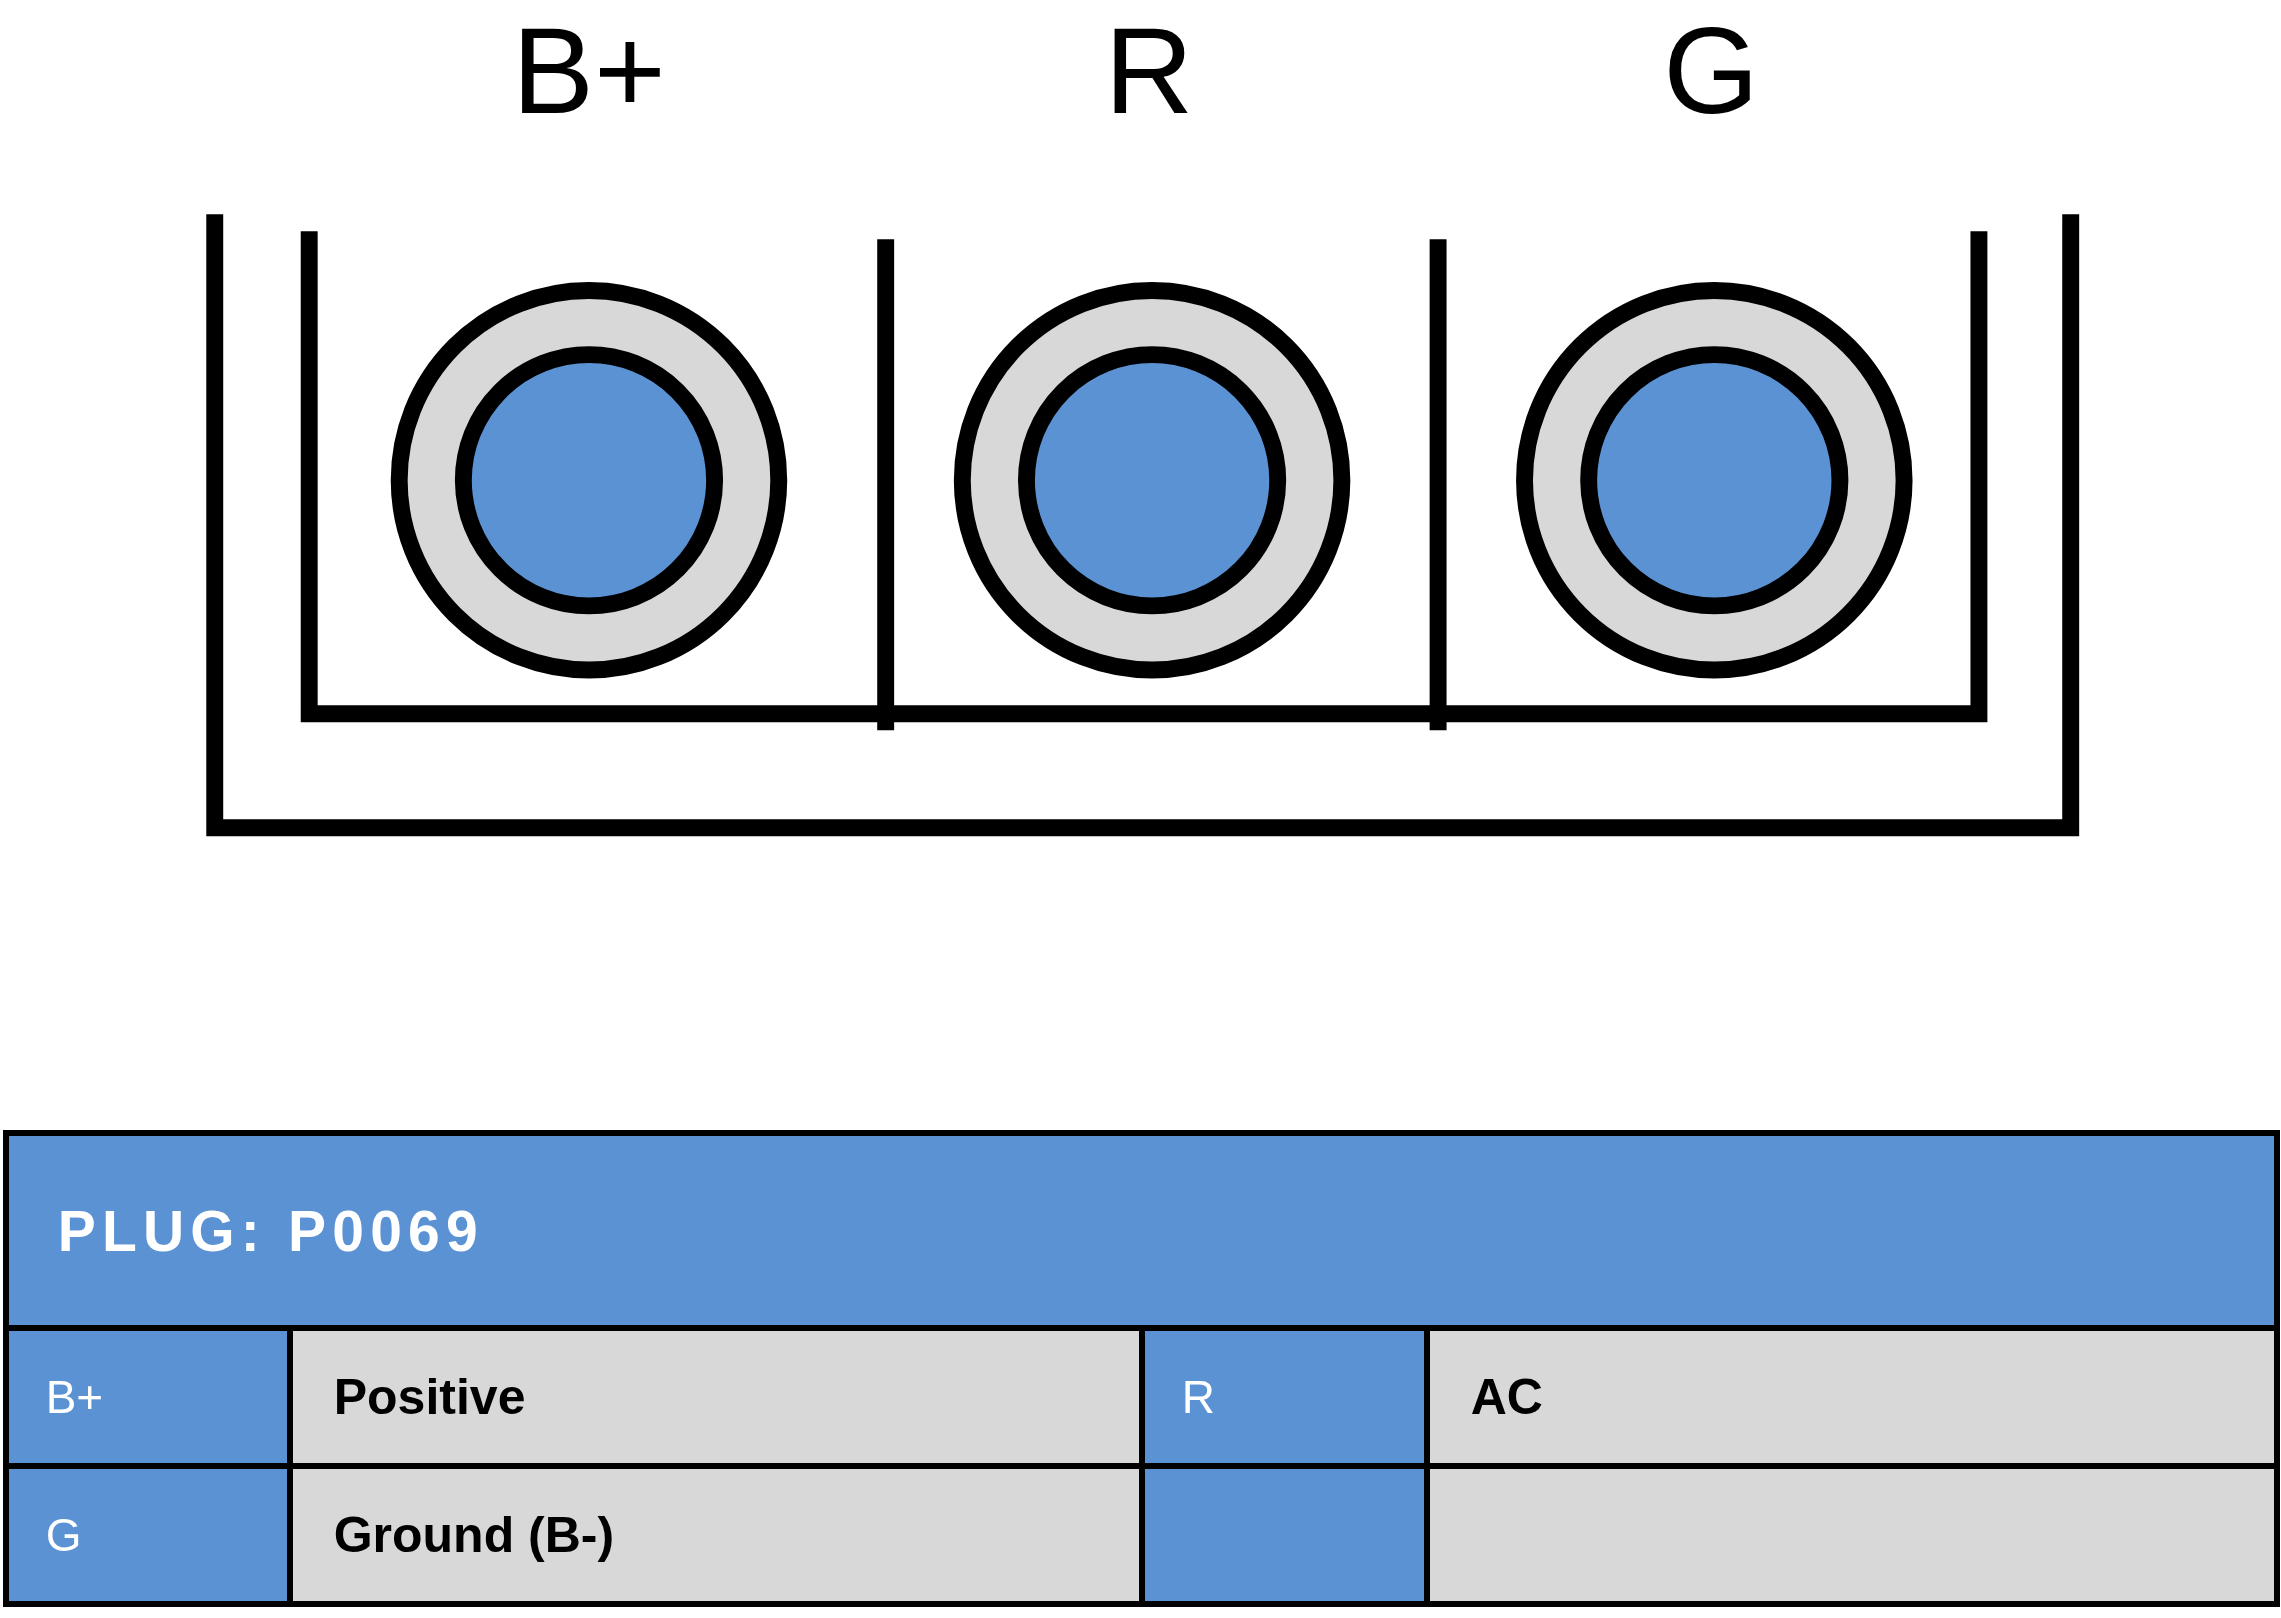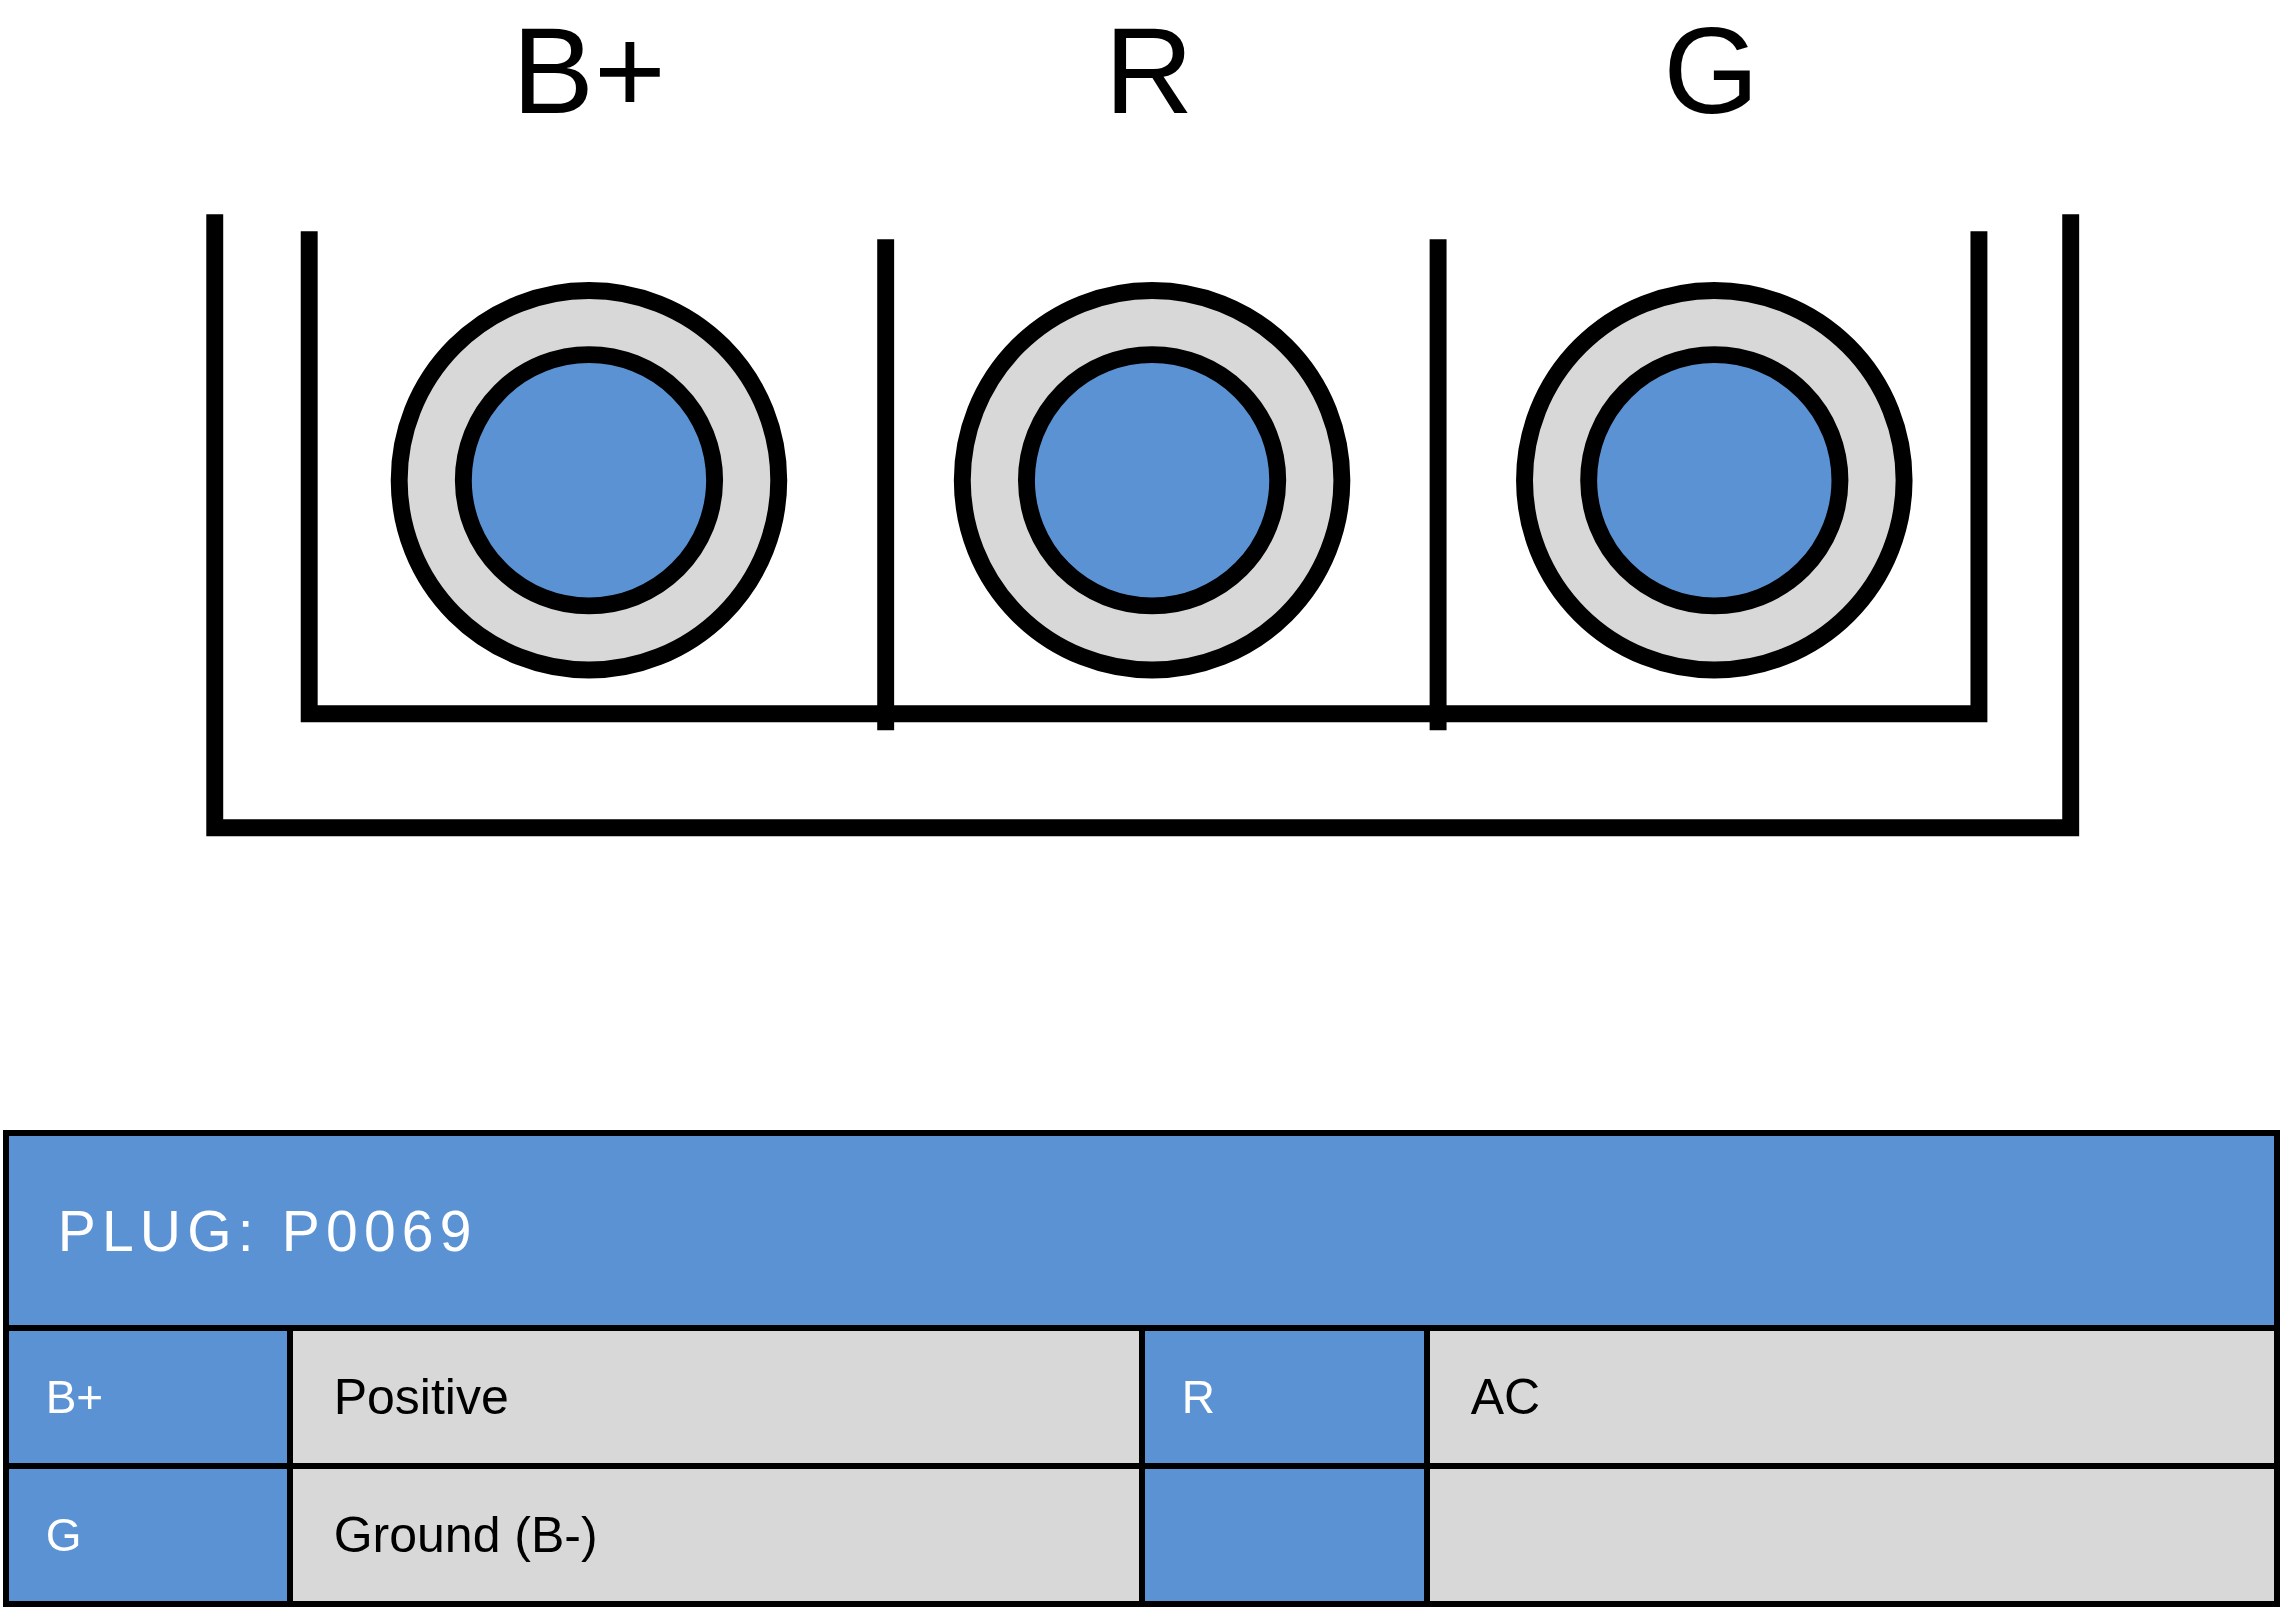--- a/index.html
+++ b/index.html
@@ -49,38 +49,38 @@
   }
   #plug-table td {
     border: 6.2px solid #000000;
     padding: 0;
     vertical-align: middle;
   }
   .tbl-header {
     background: #5b92d4;
     color: #ffffff;
     font-size: 57px;
-    font-weight: normal;
+    font-weight: bold;
     letter-spacing: 6.2px;
     padding: 0 0 0 49px !important;
     height: 189px;
   }
   .cell-code {
     background: #5b92d4;
     color: #ffffff;
     font-size: 46px;
     font-weight: 400;
     padding: 0 0 0 37px !important;
     height: 132px;
   }
   .cell-desc {
     background: #d8d8d8;
     color: #000000;
     font-size: 50px;
-    font-weight: 400;
+    font-weight: 700;
     padding: 0 0 0 41px !important;
     height: 132px;
   }
   .col-code { width: 284px; }
   .col-desc { width: 852px; }
   .col-code2 { width: 285px; }
   .col-desc2 { width: 850px; }
 </style>
 </head>
 <body>

